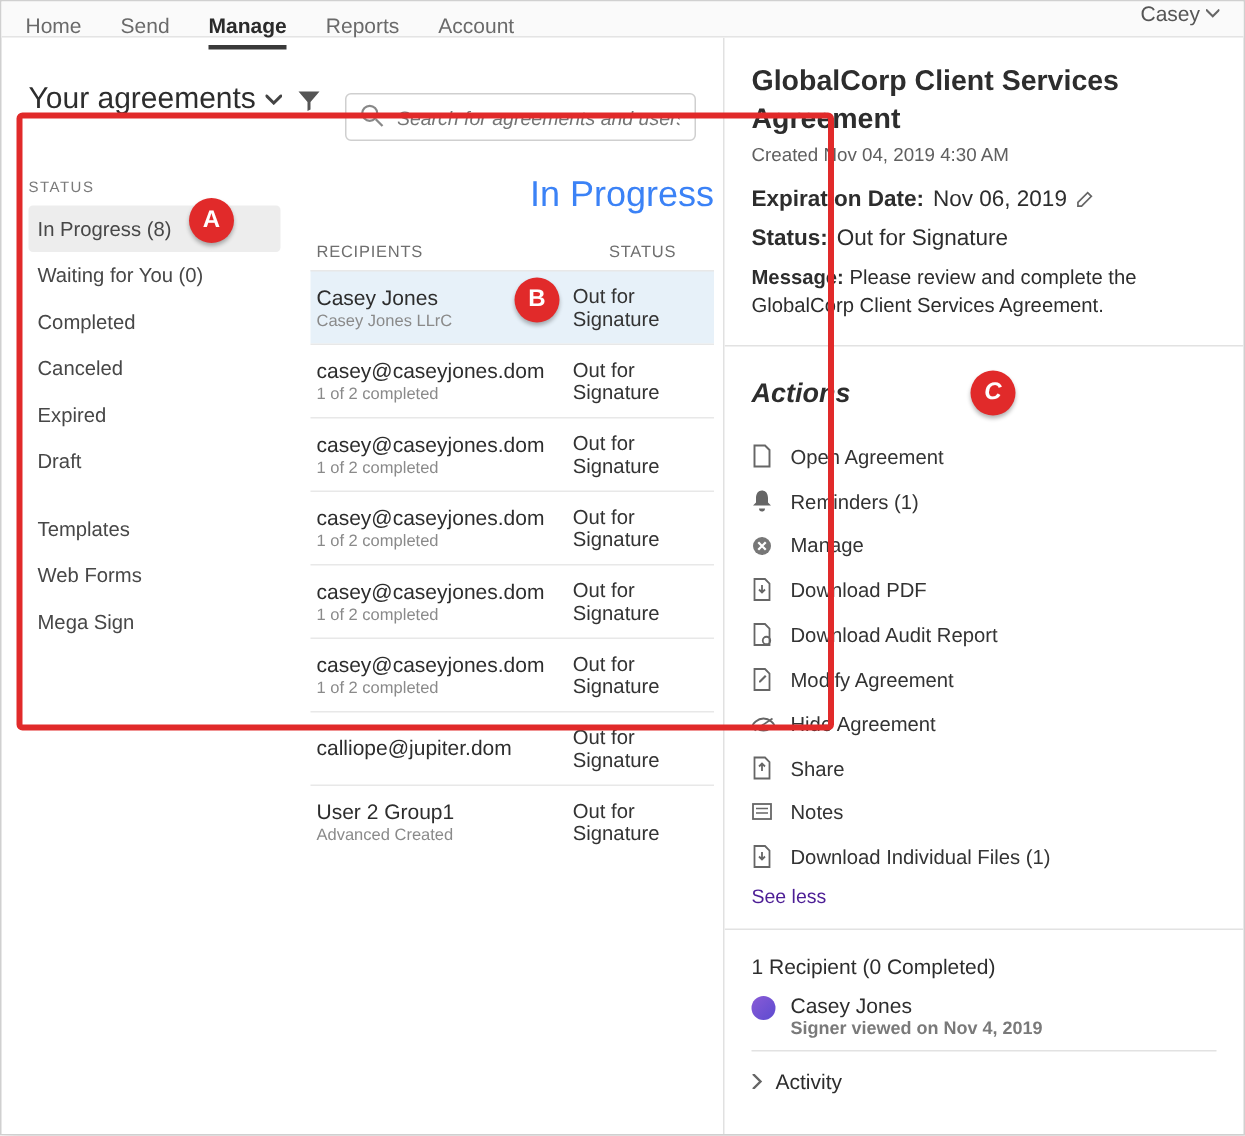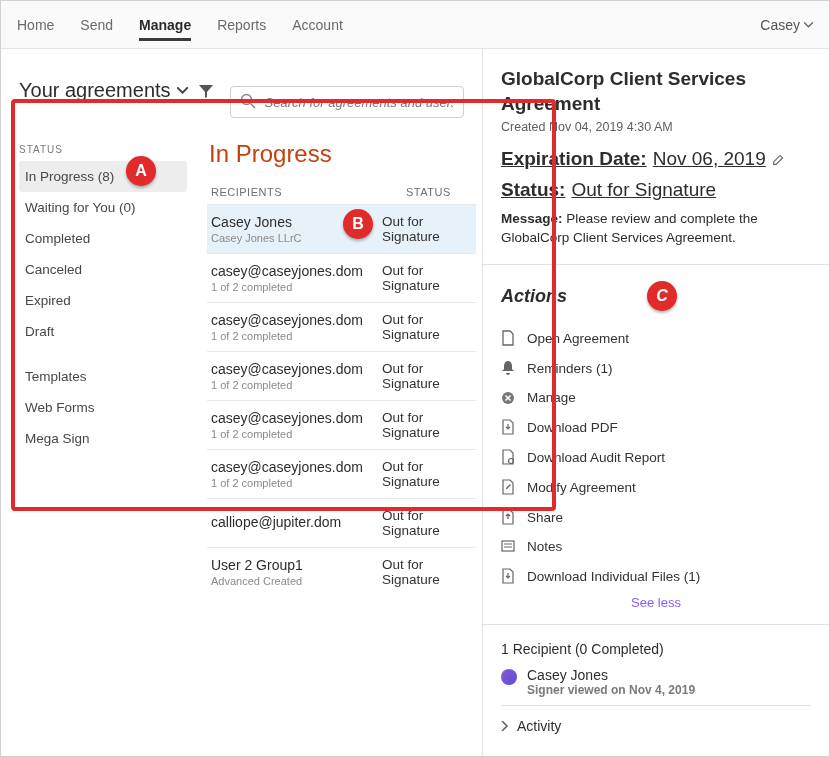--- a/index.html
+++ b/index.html
@@ -1,19 +1,19 @@
 <!DOCTYPE html>
 <html><head>
 <meta charset="utf-8">
 <style>
   * { box-sizing: border-box; margin: 0; padding: 0; }
   body { font-family: -apple-system, BlinkMacSystemFont, "Segoe UI", Arial, sans-serif; font-size: 14px; color: #2d2d2d; background: #fff; width: 830px; height: 757px; overflow: hidden; position: relative; }
   .app { width: 830px; height: 757px; display: flex; flex-direction: column; border: 1px solid #d0d0d0; box-shadow: 4px 6px 10px rgba(0,0,0,0.35); background: #fff; }
   
-  .topnav { display: flex; align-items: center; height: 48px; padding: 0 16px; border-bottom: 1px solid #e4e4e4; background: #fafafa; }
+  .topnav { display: flex; align-items: flex-start; height: 24px; padding: 0 16px; border-bottom: 1px solid #e4e4e4; background: #fafafa; }
   .topnav .tab { margin-right: 26px; color: #6a6a6a; padding: 8px 0; cursor: pointer; font-size: 14px; }
   .topnav .tab.active { color: #2b2b2b; font-weight: 600; border-bottom: 3px solid #3a3a3a; padding-bottom: 5px; }
   .topnav .spacer { flex: 1; }
   .topnav .user { color: #555; cursor: pointer; display: flex; align-items: center; gap: 4px; }
   
   .body { flex: 1; display: flex; overflow: hidden; }
   .left { width: 482px; display: flex; flex-direction: column; border-right: 1px solid #e1e1e1; position: relative; }
   .right { flex: 1; padding: 18px 18px 0 18px; overflow: auto; }
   
   .ya-row { display: flex; align-items: center; padding: 14px 18px 10px 18px; gap: 10px; }
@@ -24,41 +24,41 @@
   .search-icon { position: absolute; left: 10px; top: 7px; color: #888; }
   
   .leftsplit { flex: 1; display: flex; overflow: hidden; }
   .sidebar { width: 196px; padding: 8px 10px 0 18px; }
   .sb-header { font-size: 10px; letter-spacing: 1px; color: #7a7a7a; margin: 8px 0 6px 0; }
   .sb-item { display: block; padding: 8px 6px; font-size: 13.5px; color: #474747; cursor: pointer; border-radius: 3px; }
   .sb-item.selected { background: #ededed; }
   .sb-gap { height: 14px; }
   
   .listcol { flex: 1; padding: 4px 6px 0 10px; overflow: auto; }
-  .list-title { font-size: 24px; font-weight: 400; margin: 8px 0 14px 2px; color: #c2410c; }
+  .list-title { font-size: 24px; font-weight: 400; margin: 8px 0 14px 2px; color: #3b82f6; text-align: right; }
   .colhead { display: flex; font-size: 11px; letter-spacing: 0.5px; color: #6f6f6f; padding: 4px 4px 6px 4px; }
   .colhead .ch-rec { width: 195px; }
   .row { display: flex; align-items: center; padding: 9px 4px; border-top: 1px solid #e8e8e8; cursor: pointer; }
   .row.selected { background: #e7f1f9; }
   .row .r-rec { width: 195px; }
   .row .r-name { font-size: 14px; color: #2d2d2d; }
   .row .r-sub { font-size: 11px; color: #8a8a8a; margin-top: 2px; }
   .row .r-status { font-size: 13.5px; color: #333; }
   
   .d-title { font-size: 19px; font-weight: 700; margin-bottom: 4px; line-height: 1.3; }
   .d-created { font-size: 12.5px; color: #5f5f5f; margin-bottom: 14px; }
-  .d-line { font-size: 19px; margin-bottom: 9px; display: flex; align-items: center; gap: 6px; text-decoration: underline; }
+  .d-line { font-size: 15px; margin-bottom: 9px; display: flex; align-items: center; gap: 6px; }
   .d-line b { font-weight: 600; }
   .pencil { color: #777; cursor: pointer; }
   .d-msg { font-size: 13.5px; line-height: 1.4; }
   .divider { border-top: 1px solid #e2e2e2; margin: 16px -18px; }
   .act-title { font-size: 18px; font-weight: 600; margin-bottom: 12px; display: flex; align-items: center; gap: 8px; font-style: italic; }
   .action { display: flex; align-items: center; gap: 10px; padding: 7px 0; font-size: 13.5px; color: #333; cursor: pointer; }
   .action .aicon { width: 16px; color: #6e6e6e; text-align: center; }
-  .see-less { text-align: center; color: #8b5cf6; font-size: 13px; cursor: pointer; padding: 4px 0 10px 0; }
+  .see-less { text-align: left; color: #4c1d95; font-size: 13px; cursor: pointer; padding: 4px 0 10px 0; }
   .recip-head { font-size: 14px; font-weight: 500; margin: 4px 0 10px 0; }
   .recip-row { display: flex; align-items: flex-start; gap: 10px; margin-bottom: 8px; }
   .avatar { width: 16px; height: 16px; border-radius: 50%; background: linear-gradient(135deg,#8a5bd6,#5c4bd0); margin-top: 2px; flex-shrink: 0; }
   .recip-name { font-size: 14px; }
   .recip-sub { font-size: 12px; color: #7a7a7a; font-weight: bold; }
   .activity-row { display: flex; align-items: center; gap: 8px; padding: 12px 0; border-top: 1px solid #e2e2e2; margin-top: 8px; cursor: pointer; }
   .chev { color: #777; font-size: 13px; }
   
   .hl { position: absolute; border: 4px solid #e12a2a; border-radius: 4px; pointer-events: none; }
   .hlA { left: 10px; top: 50px; width: 545px; height: 412px; }
@@ -278,20 +278,29 @@
         <span class="aicon">
             <svg width="14" height="16" viewBox="0 0 14 16">
               <path d="M2 1h7l3 3v11H2V1z" fill="none" stroke="#666" stroke-width="1.2"></path>
               <path d="M5 9l4-4 1 1-4 4H5V9z" fill="#666"></path>
             </svg>
           </span>
         <span>Modify Agreement</span>
       </div>
       <div class="action">
         <span class="aicon">
+            <svg width="16" height="12" viewBox="0 0 16 12">
+              <path d="M1 6s2.5-4 7-4 7 4 7 4-2.5 4-7 4-7-4-7-4z" fill="none" stroke="#666" stroke-width="1.2"></path>
+              <line x1="2" y1="10" x2="14" y2="2" stroke="#666" stroke-width="1.2"></line>
+            </svg>
+          </span>
+        <span>Hide Agreement</span>
+      </div>
+      <div class="action">
+        <span class="aicon">
             <svg width="14" height="16" viewBox="0 0 14 16">
               <path d="M2 1h7l3 3v11H2V1z" fill="none" stroke="#666" stroke-width="1.2"></path>
               <path d="M7 10V5M5 7l2-2 2 2" fill="none" stroke="#666" stroke-width="1.2"></path>
             </svg>
           </span>
         <span>Share</span>
       </div>
       <div class="action">
         <span class="aicon">
             <svg width="14" height="14" viewBox="0 0 14 14">

